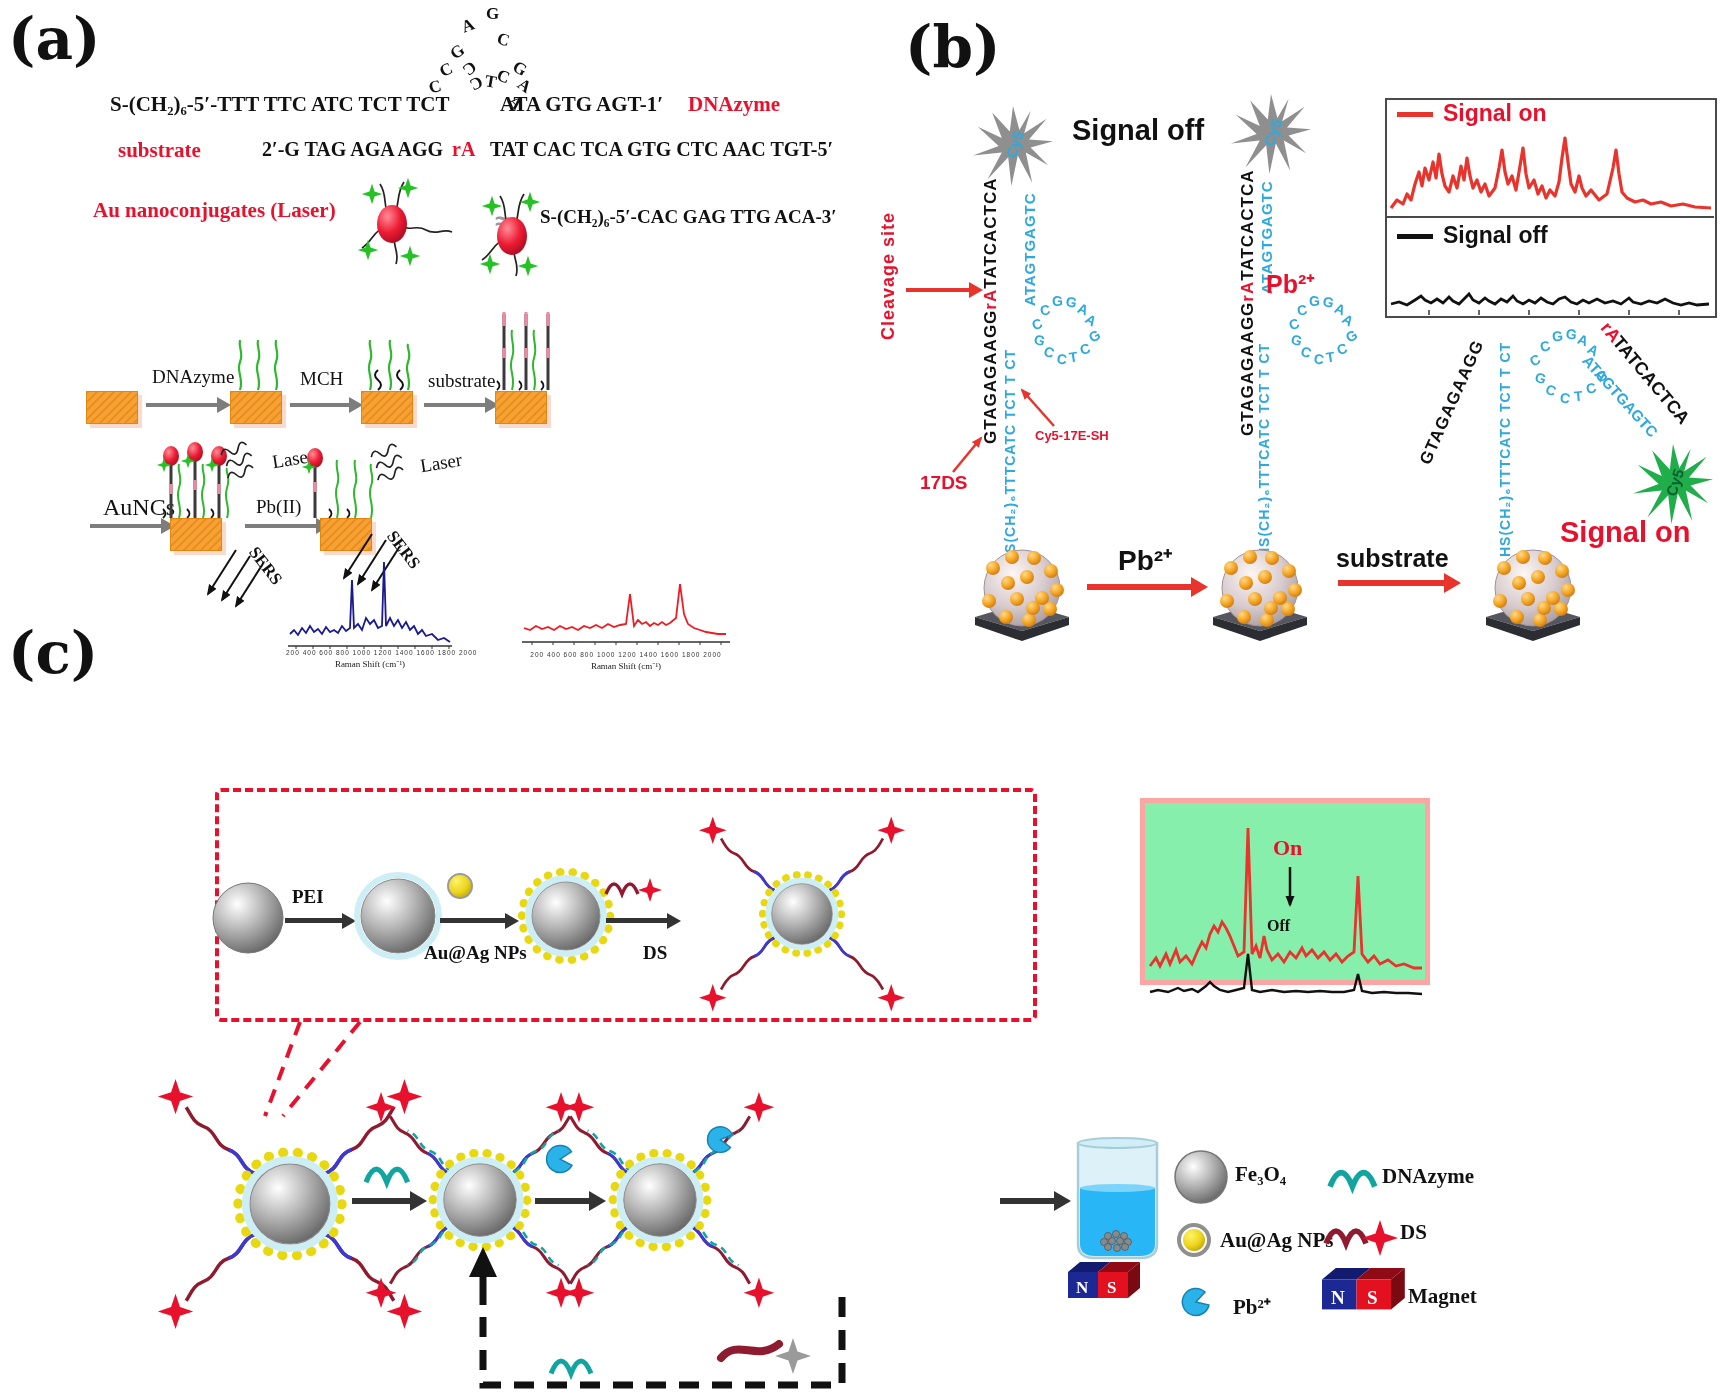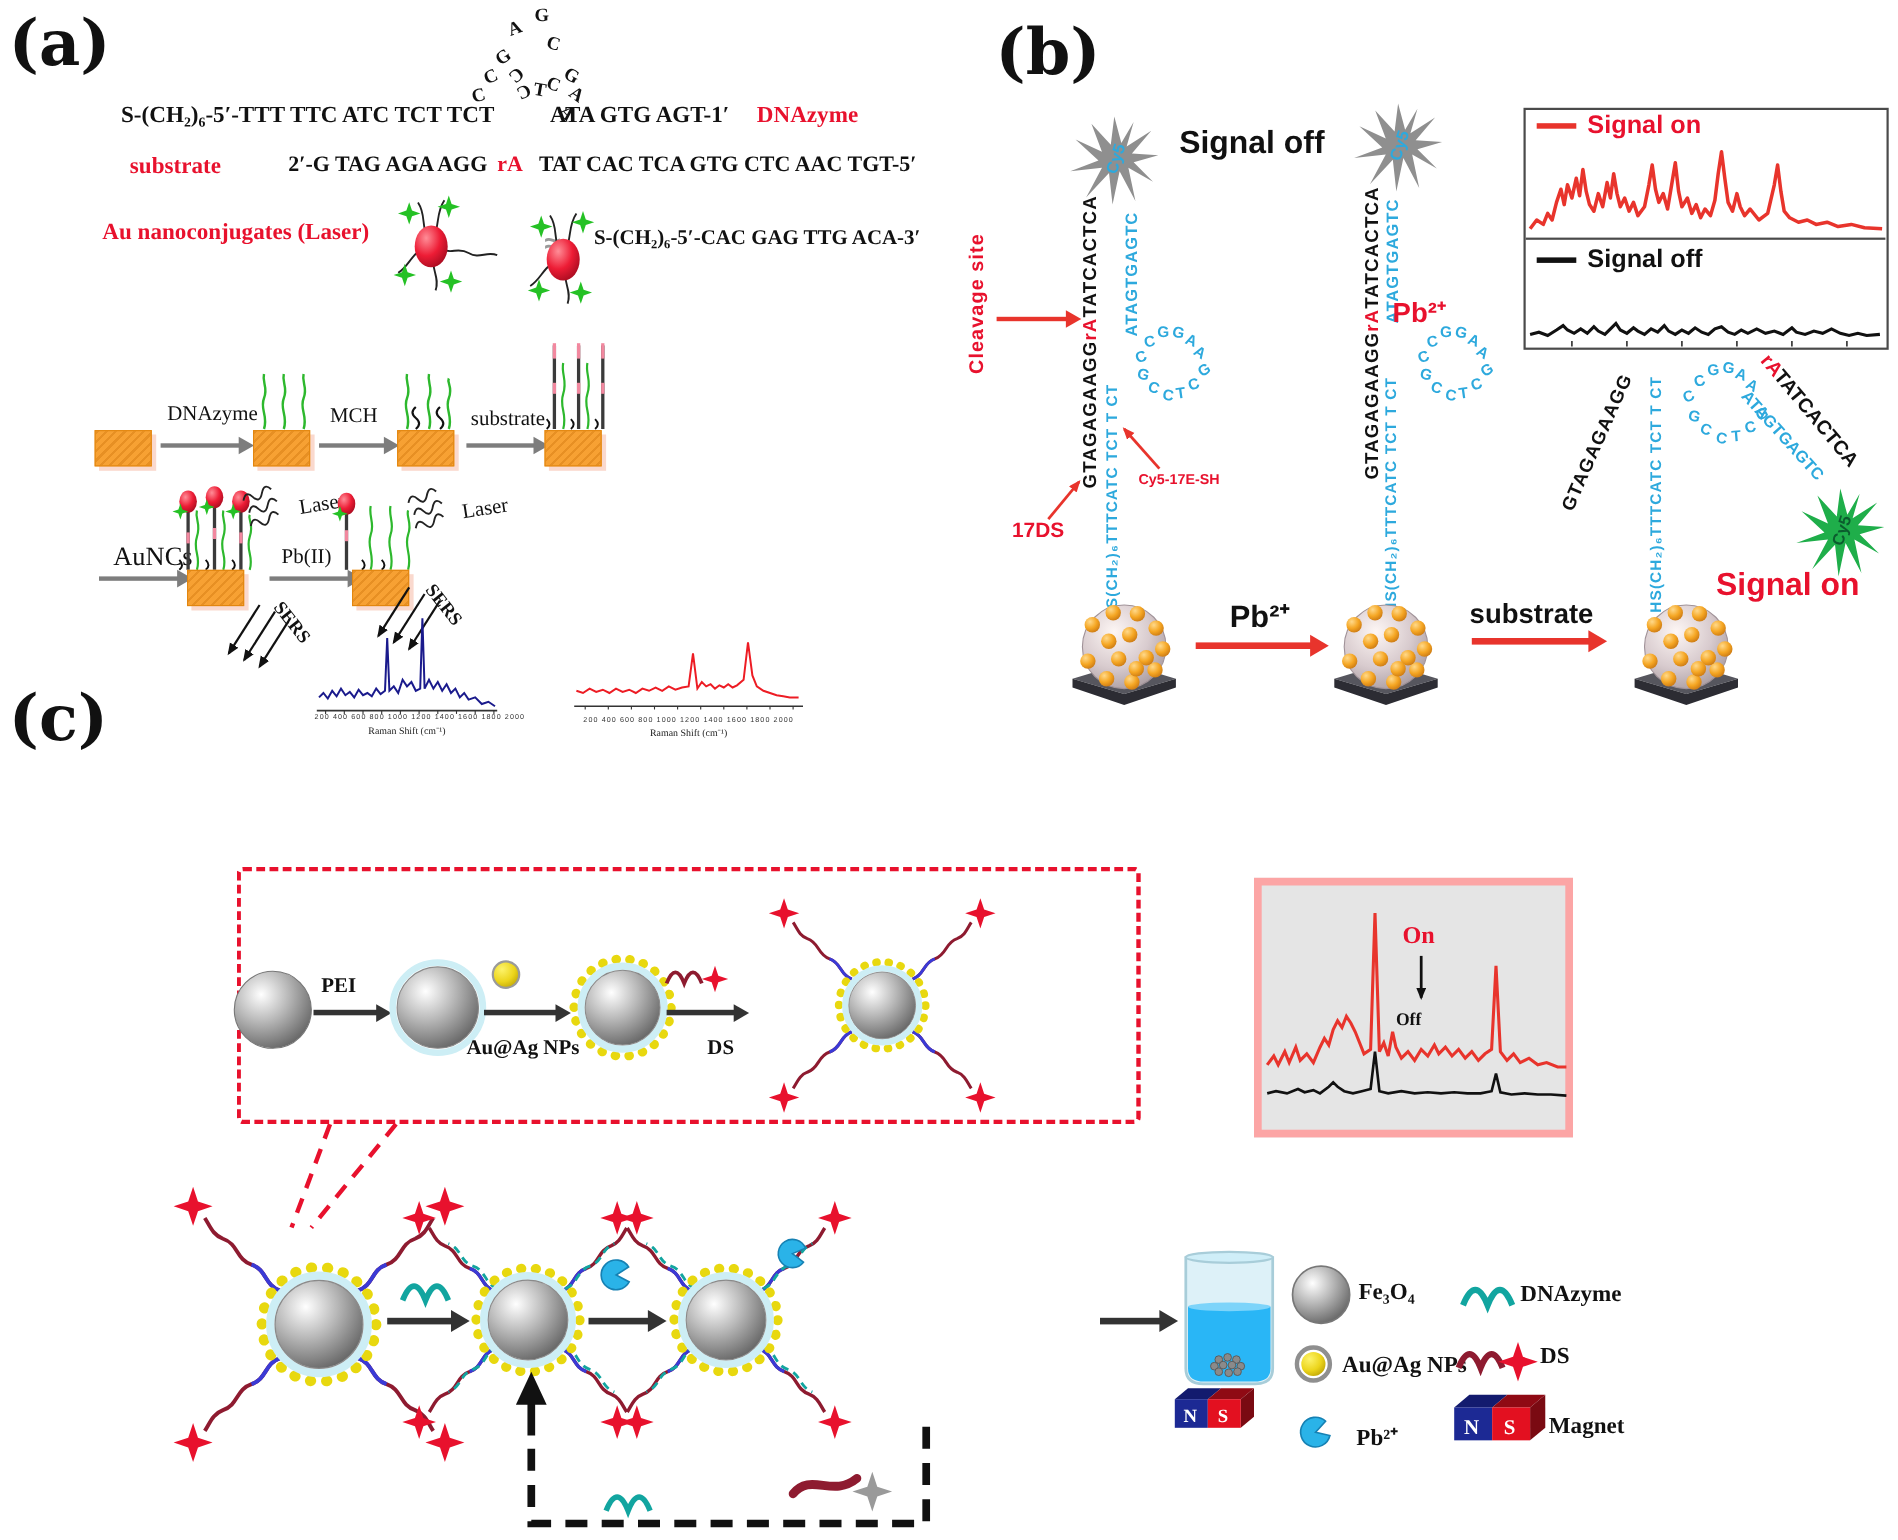--- a/index.html
+++ b/index.html
@@ -508,21 +508,21 @@
   <use href="#wav" stroke="#8e1b30" stroke-width="3.5" transform="translate(2,6)"></use>
   <use href="#st4" fill="#e8112d" transform="translate(46,16) scale(1.0)"></use>
 </svg>
 <div class="arr" style="left:606px;top:918px;width:62px;height:5px"></div>
 <div class="abs sf b" style="left:643px;top:942px;font-size:19px">DS</div>
 <svg class="abs" style="left:700px;top:812px" width="204" height="204">
   <use href="#arms" transform="translate(102,102) scale(0.92)"></use>
   <use href="#cball" transform="translate(102,102) scale(0.82)"></use>
 </svg>
 
-<div class="abs" style="left:1140px;top:798px;width:290px;height:236px;background:#e5e5e5;border:7px solid #fca5a5">
+<div class="abs" style="left:1140px;top:798px;width:290px;height:187px;background:#86efac;border:5px solid #fca5a5">
   <svg class="abs" style="left:3px;top:3px" width="278" height="204">
     <polyline fill="none" stroke="#e8342c" stroke-width="2.8" points="2,160 8,152 12,160 18,148 22,158 28,144 32,156 38,150 44,158 50,144 54,136 58,142 62,128 66,120 70,126 74,116 78,122 82,130 86,140 90,150 96,146 100,22 104,148 108,140 112,152 116,130 119,144 124,154 130,148 136,156 142,146 148,152 154,142 158,150 164,144 170,152 176,146 182,154 188,148 194,156 200,150 206,146 210,70 214,148 220,156 226,150 232,158 240,154 248,160 256,158 266,162 274,162"></polyline>
     <polyline fill="none" stroke="#111" stroke-width="2.4" points="2,186 10,184 20,186 30,182 36,185 44,183 50,186 58,180 62,176 66,180 72,184 80,186 88,184 96,182 100,148 104,184 112,186 124,184 136,186 148,185 160,186 172,185 184,186 196,186 206,184 210,168 214,185 224,187 236,186 248,187 260,187 274,188"></polyline>
   </svg>
   <div class="abs sf b" style="left:128px;top:32px;font-size:22px;color:#e8112d">On</div>
   <svg class="abs" style="left:137px;top:62px" width="16" height="52">
       <line x1="8" y1="2" x2="8" y2="40" stroke="#111" stroke-width="2.5" marker-end="url(#mAr)"></line>
     </svg>
   <div class="abs sf b" style="left:122px;top:114px;font-size:16px">Off</div>
 </div>

